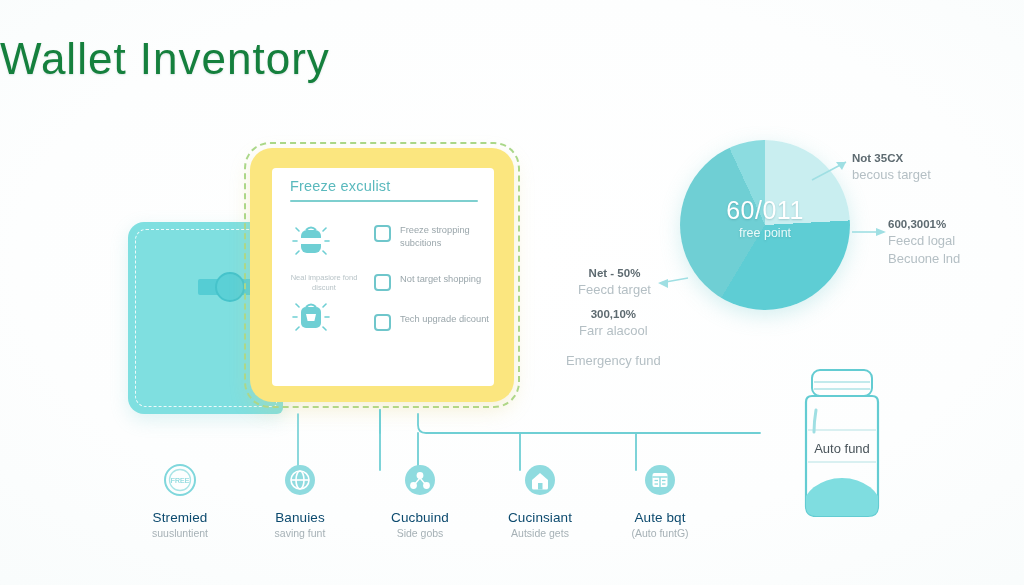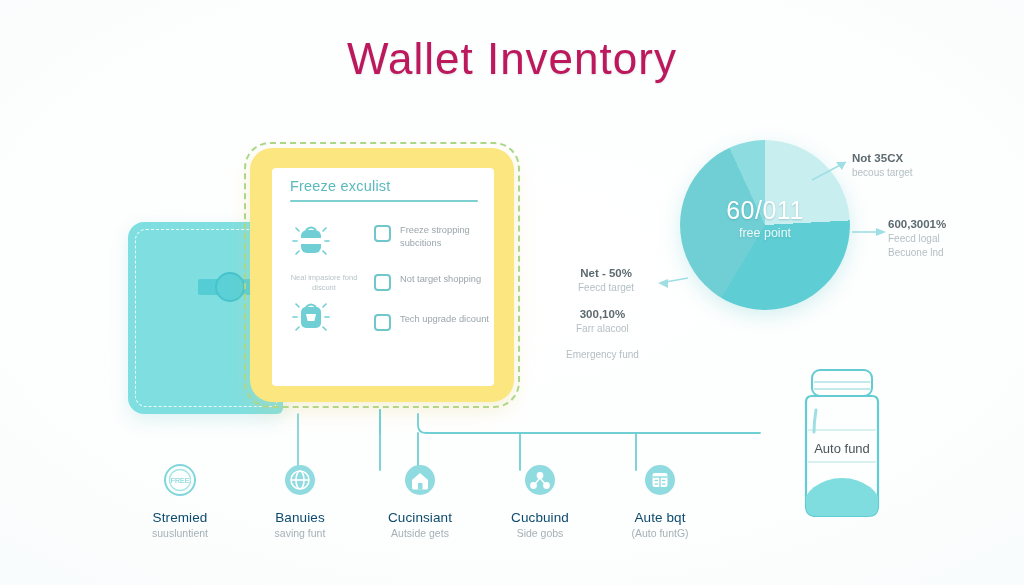--- a/index.html
+++ b/index.html
@@ -11,25 +11,24 @@
   body {
     background:
       radial-gradient(ellipse 900px 500px at 50% 45%, #ffffff 0%, #fdfefe 55%, #f7fbfb 100%);
     position: relative;
   }
   .stage { position: absolute; inset: 0; }
 
   
   .page-title {
     position: absolute; left: 0; right: 0; top: 34px;
-    text-align: center;
     font-size: 44px;
     letter-spacing: 1px;
     font-weight: 400;
-    color: #be185d;
+    color: #15803d;
     text-shadow: 0 1px 2px rgba(190,205,205,0.55);
     user-select: none;
   }
 
   
   .wallet {
     position: absolute; left: 128px; top: 222px;
     width: 155px; height: 192px;
     background: #7fdfe0;
     border-radius: 16px 6px 6px 16px;
@@ -129,21 +128,21 @@
     font-size: 25px; color: #ffffff; letter-spacing: .5px;
     text-shadow: 0 1px 2px rgba(60,130,135,0.35);
   }
   .pie-center-label {
     font-size: 12.5px; color: #eafafa; margin-top: 1px;
     text-shadow: 0 1px 2px rgba(60,130,135,0.25);
   }
 
   .pie-label { position: absolute; }
   .pl-title { font-size: 11.5px; color: #5d6a70; font-weight: bold; white-space: nowrap; }
-  .pl-sub { font-size: 10px; color: #b4bfc4; line-height: 1.4; margin-top: 2px; filter: blur(0.3px); }
+  .pl-sub { font-size: 13px; color: #b4bfc4; line-height: 1.4; margin-top: 2px; filter: blur(0.3px); }
   .pl-right { text-align: left; }
   .pl-left { text-align: center; }
 
   .lbl-a { left: 852px; top: 152px; }
   .lbl-b { left: 888px; top: 218px; }
   .lbl-c { left: 578px; top: 267px; }
   .lbl-d { left: 566px; top: 308px; }
 
   
   .jar-wrap { position: absolute; left: 792px; top: 358px; width: 100px; height: 170px; }
@@ -330,43 +329,43 @@
         </svg>
       </div>
       <div class="bi-title">Banuies</div>
       <div class="bi-sub">saving funt</div>
     </div>
 
     <div class="bottom-item">
       <div class="bi-icon">
         <svg width="38" height="38" viewBox="0 0 38 38">
           <circle cx="19" cy="19" r="15" fill="#8fdbdf"></circle>
-          <path d="M11 19 L19 12 L27 19 v8 q0 1.5 -1.5 1.5 h-13 Q11 28.5 11 27 z" fill="#ffffff"></path>
-          <rect x="17" y="22" width="4.5" height="6.5" fill="#8fdbdf"></rect>
-        </svg>
-      </div>
-      <div class="bi-title">Cucinsiant</div>
-      <div class="bi-sub">Autside gets</div>
-    </div>
-
-    <div class="bottom-item">
-      <div class="bi-icon">
-        <svg width="38" height="38" viewBox="0 0 38 38">
-          <circle cx="19" cy="19" r="15" fill="#8fdbdf"></circle>
           <g stroke="#ffffff" stroke-width="1.4">
             <line x1="19" y1="17" x2="13" y2="24"></line>
             <line x1="19" y1="17" x2="25" y2="24"></line>
           </g>
           <circle cx="19" cy="14.5" r="3.4" fill="#ffffff"></circle>
           <circle cx="12.5" cy="24.5" r="3.4" fill="#ffffff"></circle>
           <circle cx="25.5" cy="24.5" r="3.4" fill="#ffffff"></circle>
         </svg>
       </div>
       <div class="bi-title">Cucbuind</div>
       <div class="bi-sub">Side gobs</div>
+    </div>
+
+    <div class="bottom-item">
+      <div class="bi-icon">
+        <svg width="38" height="38" viewBox="0 0 38 38">
+          <circle cx="19" cy="19" r="15" fill="#8fdbdf"></circle>
+          <path d="M11 19 L19 12 L27 19 v8 q0 1.5 -1.5 1.5 h-13 Q11 28.5 11 27 z" fill="#ffffff"></path>
+          <rect x="17" y="22" width="4.5" height="6.5" fill="#8fdbdf"></rect>
+        </svg>
+      </div>
+      <div class="bi-title">Cucinsiant</div>
+      <div class="bi-sub">Autside gets</div>
     </div>
 
     <div class="bottom-item">
       <div class="bi-icon">
         <svg width="38" height="38" viewBox="0 0 38 38">
           <circle cx="19" cy="19" r="15" fill="#8fdbdf"></circle>
           <rect x="11.5" y="12" width="15" height="14" rx="2" fill="#ffffff"></rect>
           <line x1="11.5" y1="16" x2="26.5" y2="16" stroke="#8fdbdf" stroke-width="1.4"></line>
           <line x1="19" y1="16" x2="19" y2="26" stroke="#8fdbdf" stroke-width="1.4"></line>
           <line x1="13.5" y1="19.5" x2="17" y2="19.5" stroke="#8fdbdf" stroke-width="1.3"></line>

